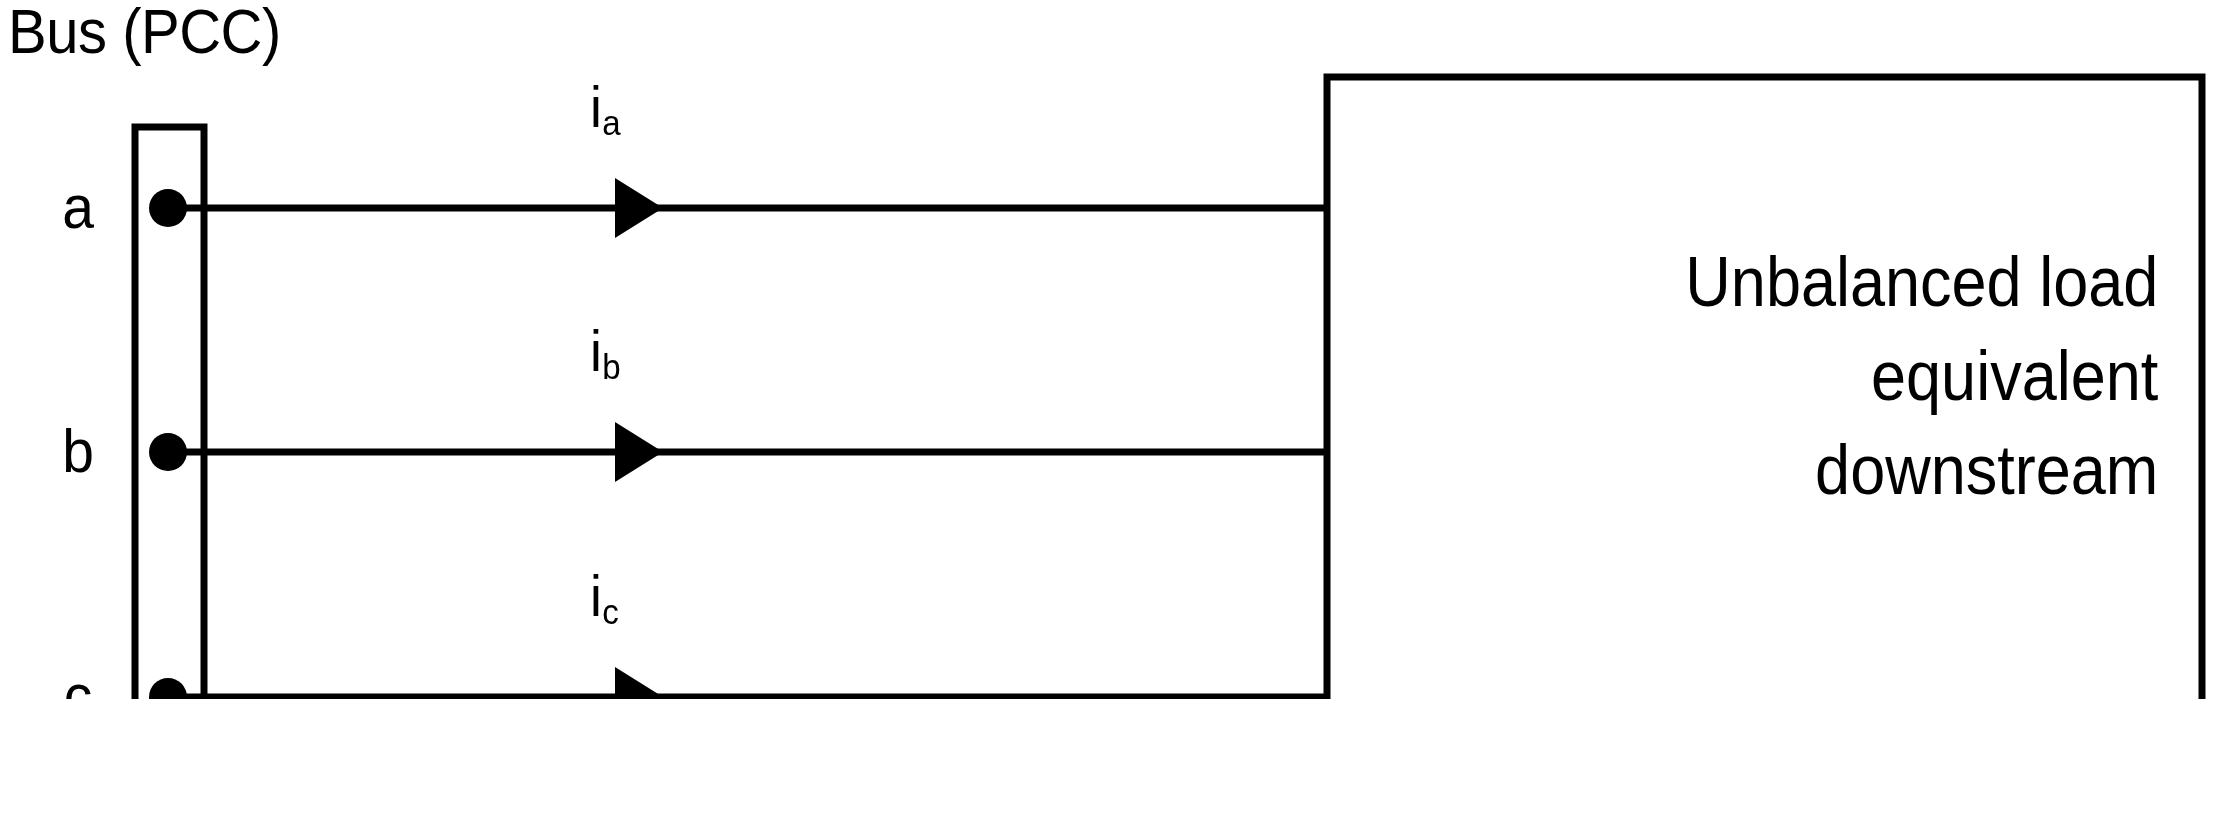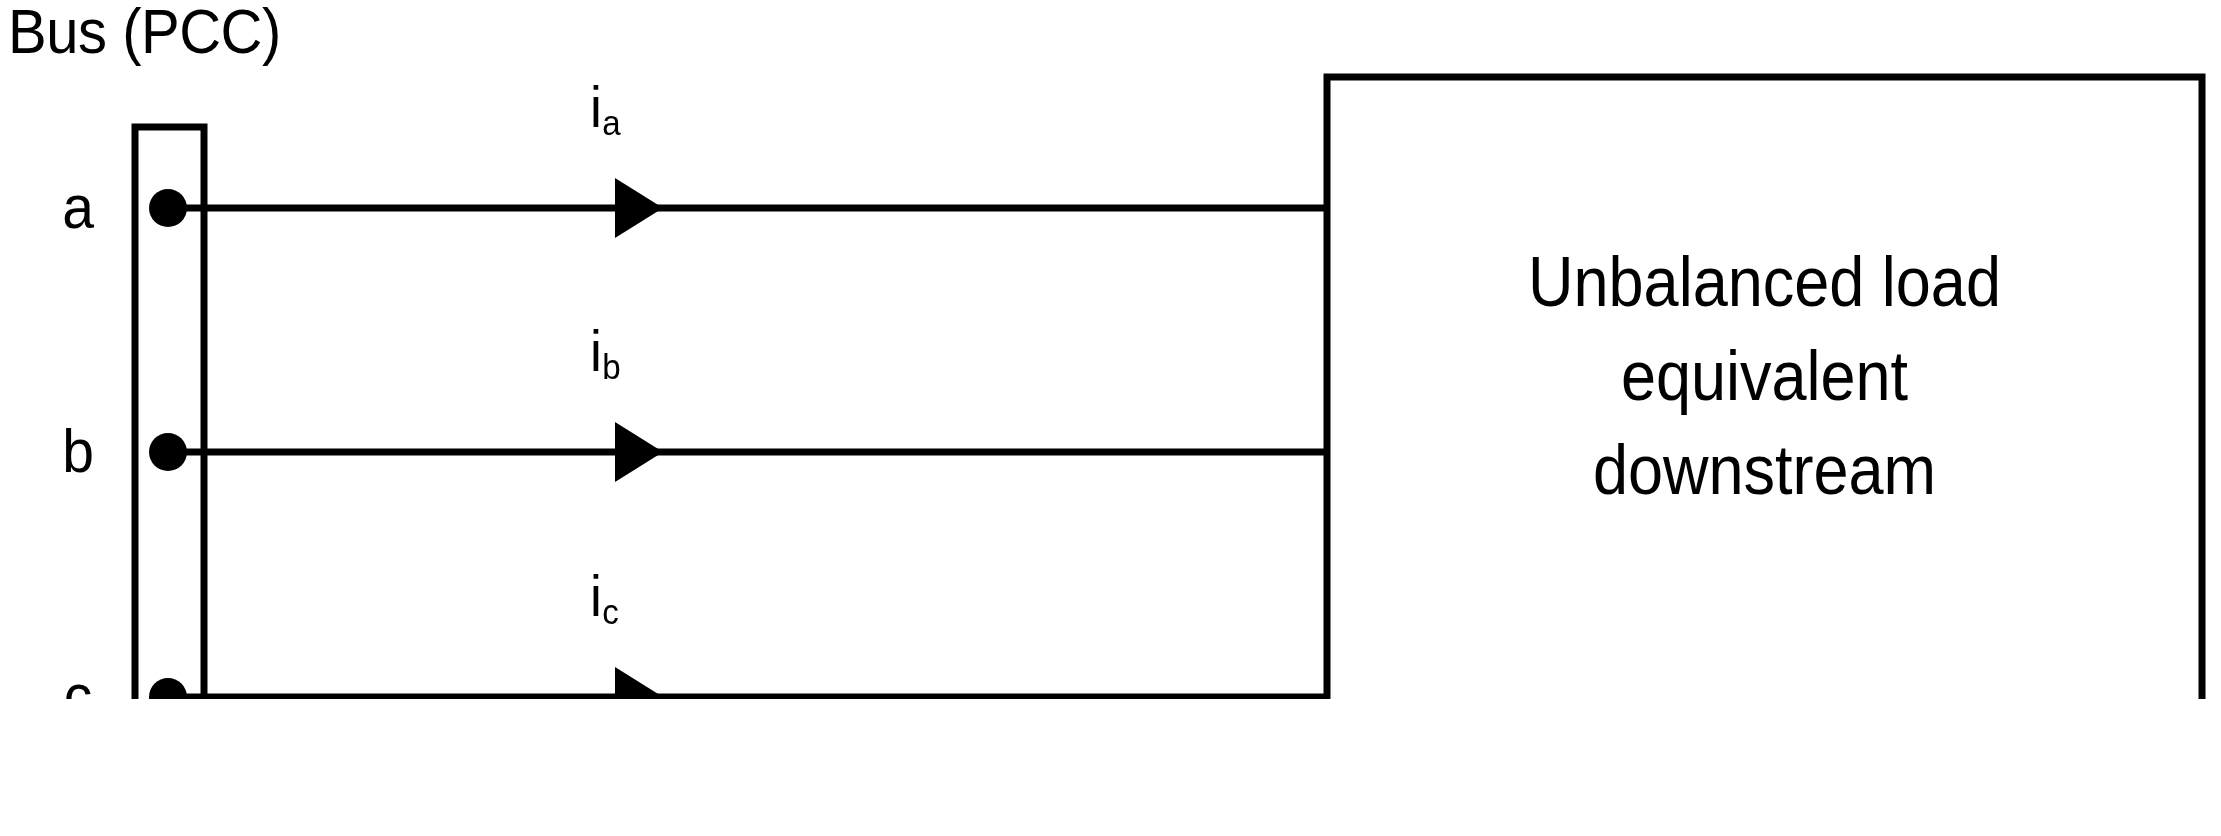--- a/index.html
+++ b/index.html
@@ -63,21 +63,21 @@
     vertical-align: baseline;
     position: relative;
     top: 0.21em;
     left: 0.01em;
   }
   
   #load-box-text {
     left: 1327px;
     top: 236px;
     width: 875px;
-    text-align: center;
+    text-align: right;
     font-size: 70px;
     line-height: 1.34;
   }
   #load-box-text .line {
     display: block;
     transform: scaleX(0.9);
   }
 </style>
 </head>
 <body>

